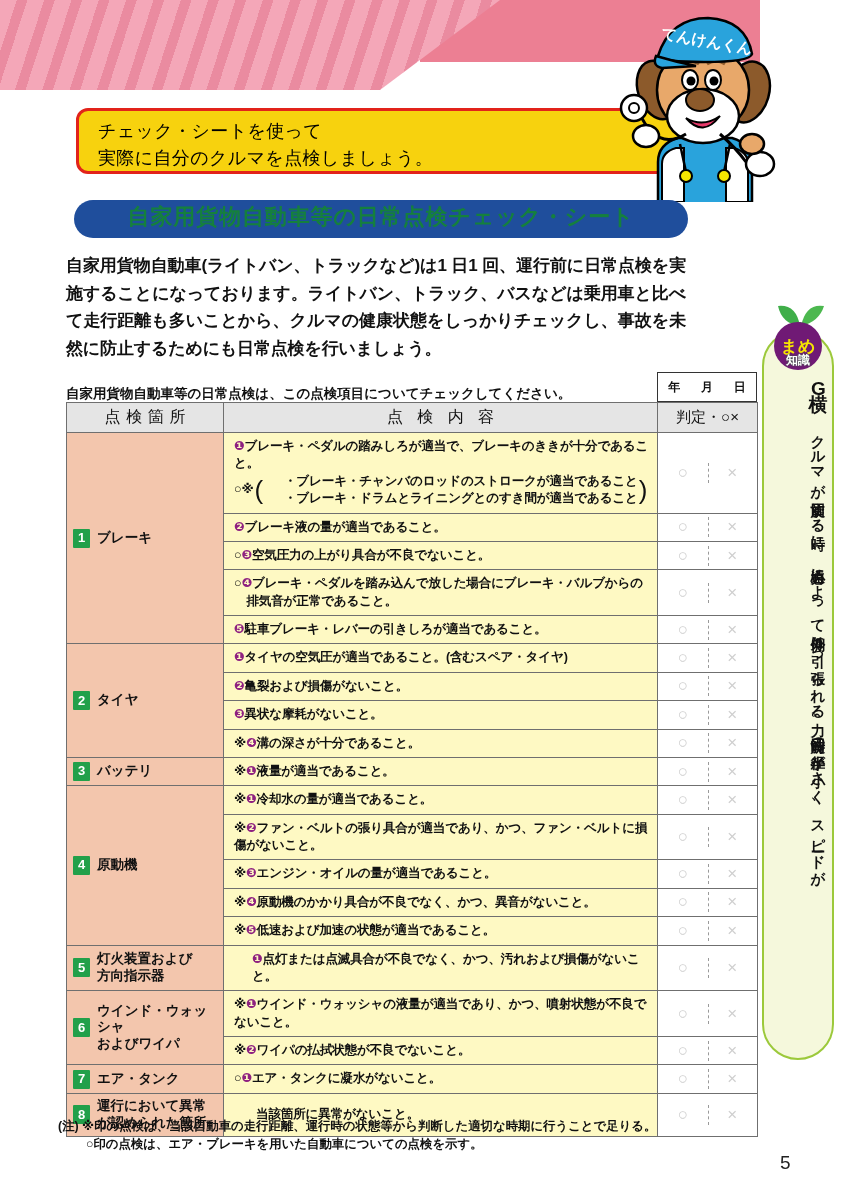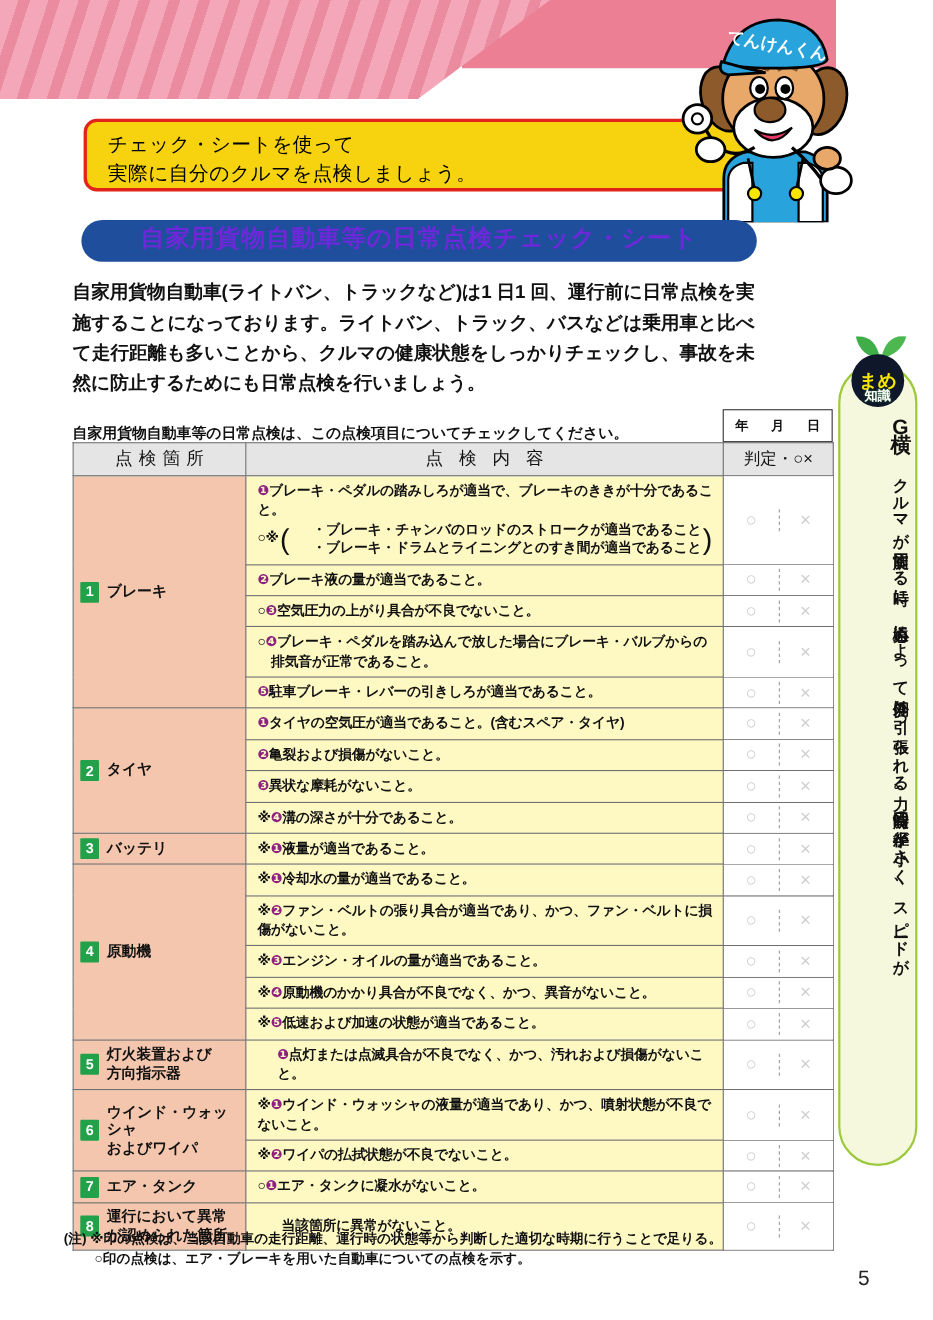--- a/index.html
+++ b/index.html
@@ -41,21 +41,21 @@
   .mascot { position:absolute; left:600px; top:12px; width:210px; height:190px; }
 
   
   .title-bar {
     position:absolute; left:74px; top:200px; width:614px; height:38px;
     background:#1f4e9c; border-radius:19px;
   }
   .title-text {
     position:absolute; left:74px; top:200px; width:614px; height:34px;
     display:flex; align-items:center; justify-content:center;
-    color:#6d28d9; font-size:22px; font-weight:bold; letter-spacing:.04em;
+    color:#15803d; font-size:22px; font-weight:bold; letter-spacing:.04em;
   }
 
   
   .intro {
     position:absolute; left:66px; top:252px; width:620px;
     font-size:17px; line-height:1.62; color:#111; font-weight:bold;
     letter-spacing:-.01em; text-align:justify;
   }
 
   
@@ -133,21 +133,21 @@
   }
 
   
   .tip {
     position:absolute; left:762px; top:330px; width:72px; height:730px;
     background:#f5f8dc; border:2px solid #9cc93b; border-radius:36px;
   }
   .tip-leaf { position:absolute; left:770px; top:302px; width:60px; height:46px; }
   .tip-badge {
     position:absolute; left:774px; top:322px; width:48px; height:48px;
-    border-radius:50%; background:#0f172a;
+    border-radius:50%; background:#701a75;
     display:flex; align-items:center; justify-content:center;
   }
   .tip-badge-in {
     color:#f7e600; font-size:17px; font-weight:bold; line-height:1;
     text-align:center;
   }
   .tip-badge-sub {
     position:absolute; left:774px; top:352px; width:48px;
     text-align:center; color:#ffffff; font-size:12px; font-weight:bold;
     text-shadow:0 0 2px #2c7a34;

